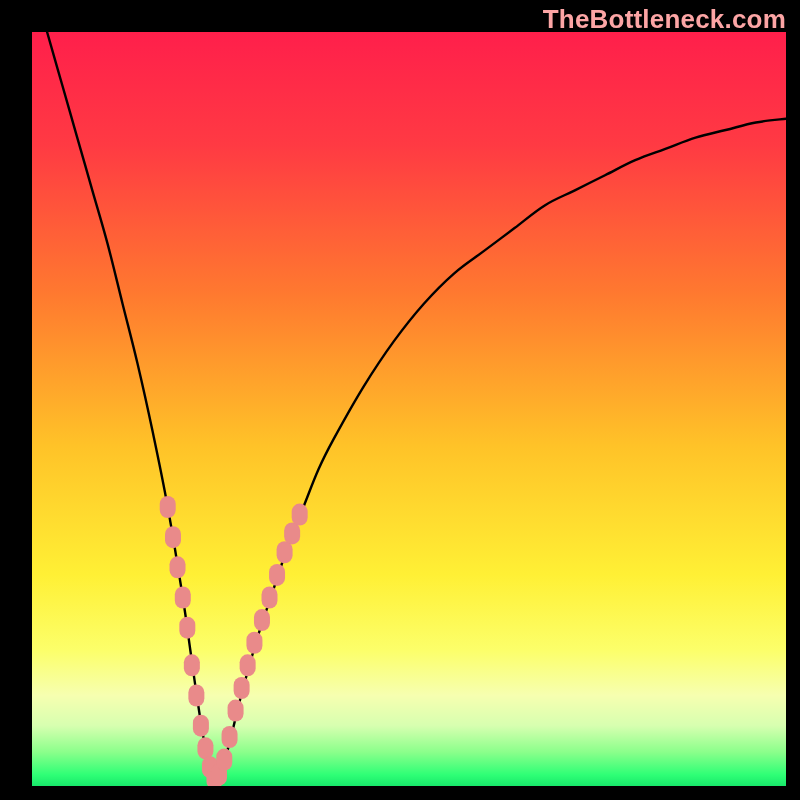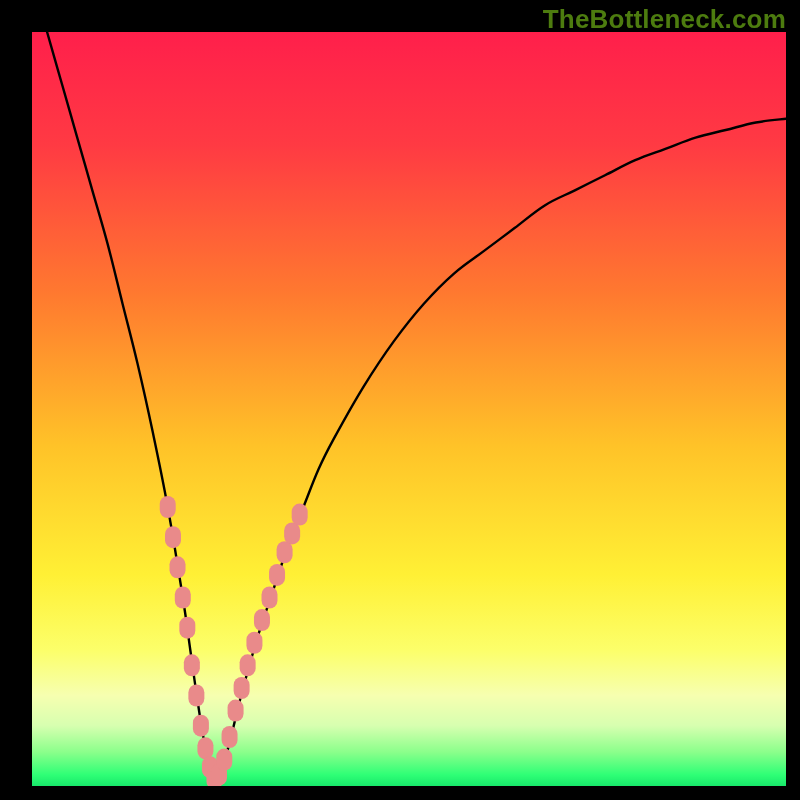--- a/index.html
+++ b/index.html
@@ -20,21 +20,21 @@
     background: #000;
   }
   .plot {
     position: absolute;
     box-sizing: border-box;
   }
   .watermark {
     position: absolute;
     top: 4px;
     right: 14px;
-    color: #4d7c0f;
+    color: #fca5a5;
     font-size: 26px;
     font-weight: 600;
     letter-spacing: 0.2px;
     user-select: none;
   }
   svg { display: block; }
 </style>
 </head>
 <body>
 

